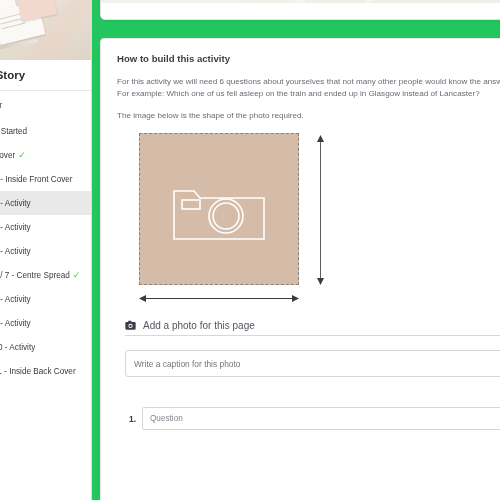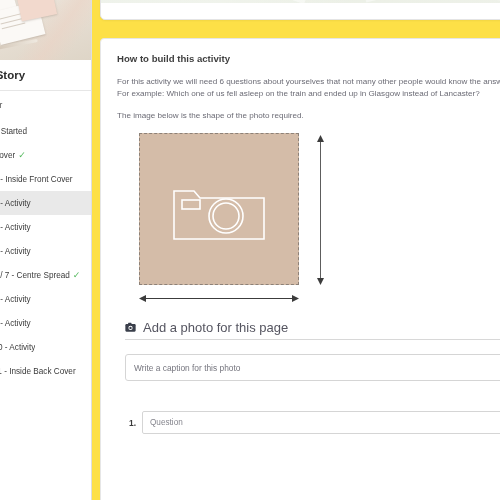--- a/index.html
+++ b/index.html
@@ -108,21 +108,21 @@
   }
   .side-item.gap-before { margin-top: 3px; }
 
   
   #main {
     position: absolute;
     left: 92px;
     top: 0;
     right: 0;
     height: 500px;
-    background: #fde047;
+    background: #22c55e;
     overflow: hidden;
   }
 
   
   #banner-card {
     position: absolute;
     left: 8px;
     top: -42px;
     right: -40px;
     height: 60px;
@@ -218,21 +218,21 @@
     margin: 12px 0 0 8px;
     padding-bottom: 4px;
     display: flex;
     align-items: center;
     gap: 7px;
     border-bottom: 1px solid #d8d8d8;
     width: 380px;
     cursor: pointer;
   }
   #addphoto-label {
-    font-size: 13px;
+    font-size: 10px;
     color: #555560;
   }
 
   
   #caption-input {
     display: block;
     margin: 14px 0 0 8px;
     width: 382px;
     height: 27px;
     box-sizing: border-box;

